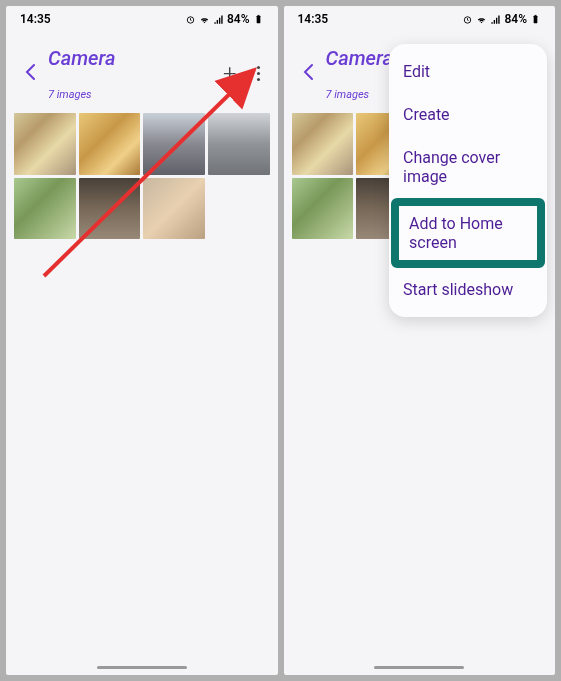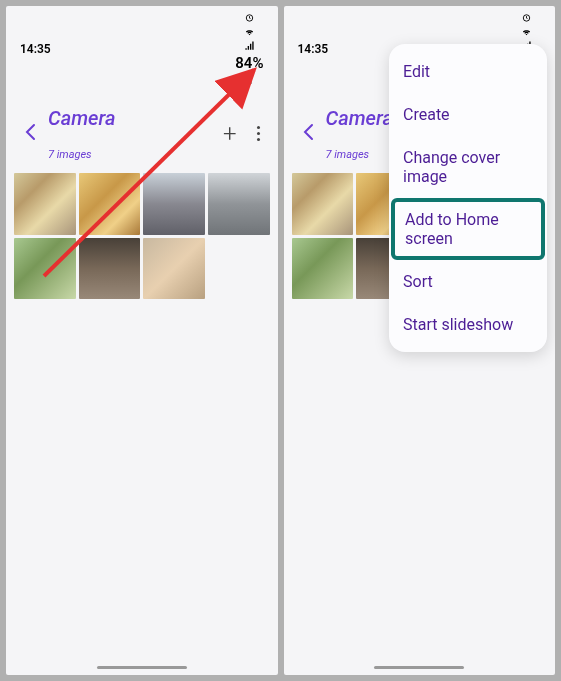--- a/index.html
+++ b/index.html
@@ -27,22 +27,21 @@
       padding: 6px 14px 4px;
       font-size: 12px;
       font-weight: 600;
       color: #000;
       gap: 8px;
     }
     .status-right {
       display: flex;
       align-items: center;
       gap: 3px;
-      font-size: 15px;
-      flex-direction: column;
+      font-size: 12px;
     }
     .status-right svg { width: 11px; height: 11px; }
     .header {
       display: flex;
       align-items: center;
       padding: 16px 14px 12px;
       gap: 8px;
     }
     .back-btn {
       color: #6a3dd4;
@@ -112,21 +111,21 @@
       box-shadow: 0 4px 16px rgba(0,0,0,0.15);
       padding: 6px 0;
       z-index: 10;
     }
     .dropdown-item {
       padding: 12px 14px;
       font-size: 16px;
       color: #4c1d95;
     }
     .dropdown-item.highlighted {
-      border: 4px solid #0f766e;
+      border: 8px solid #0f766e;
       border-radius: 6px;
       margin: 0 2px;
       padding: 8px 10px;
     }
   </style>
 </head>
 <body>
 
 <div class="phone-screen">
   <div class="status-bar">
@@ -234,18 +233,17 @@
     <div class="thumb t5"></div>
     <div class="thumb t6"></div>
     <div class="thumb t7"></div>
   </div>
 
   <div class="dropdown">
     <div class="dropdown-item">Edit</div>
     <div class="dropdown-item">Create</div>
     <div class="dropdown-item">Change cover image</div>
     <div class="dropdown-item highlighted">Add to Home screen</div>
-    <div class="dropdown-item">Sort</div>
     <div class="dropdown-item">Start slideshow</div>
   </div>
 
   <div class="home-indicator"></div>
 </div>
 
 </body></html>

